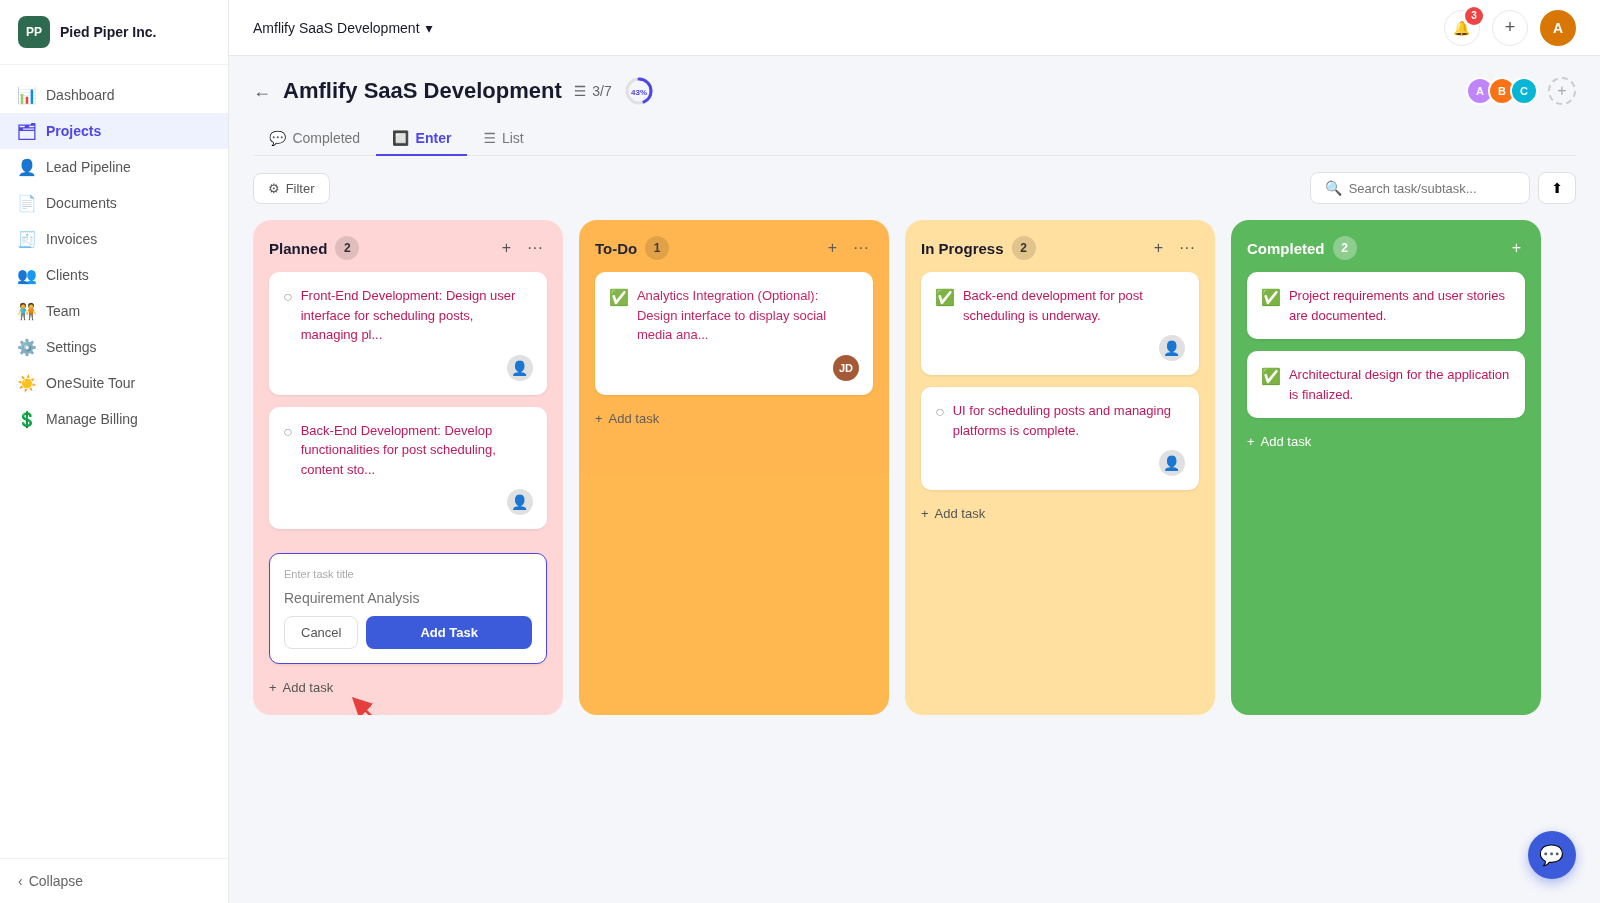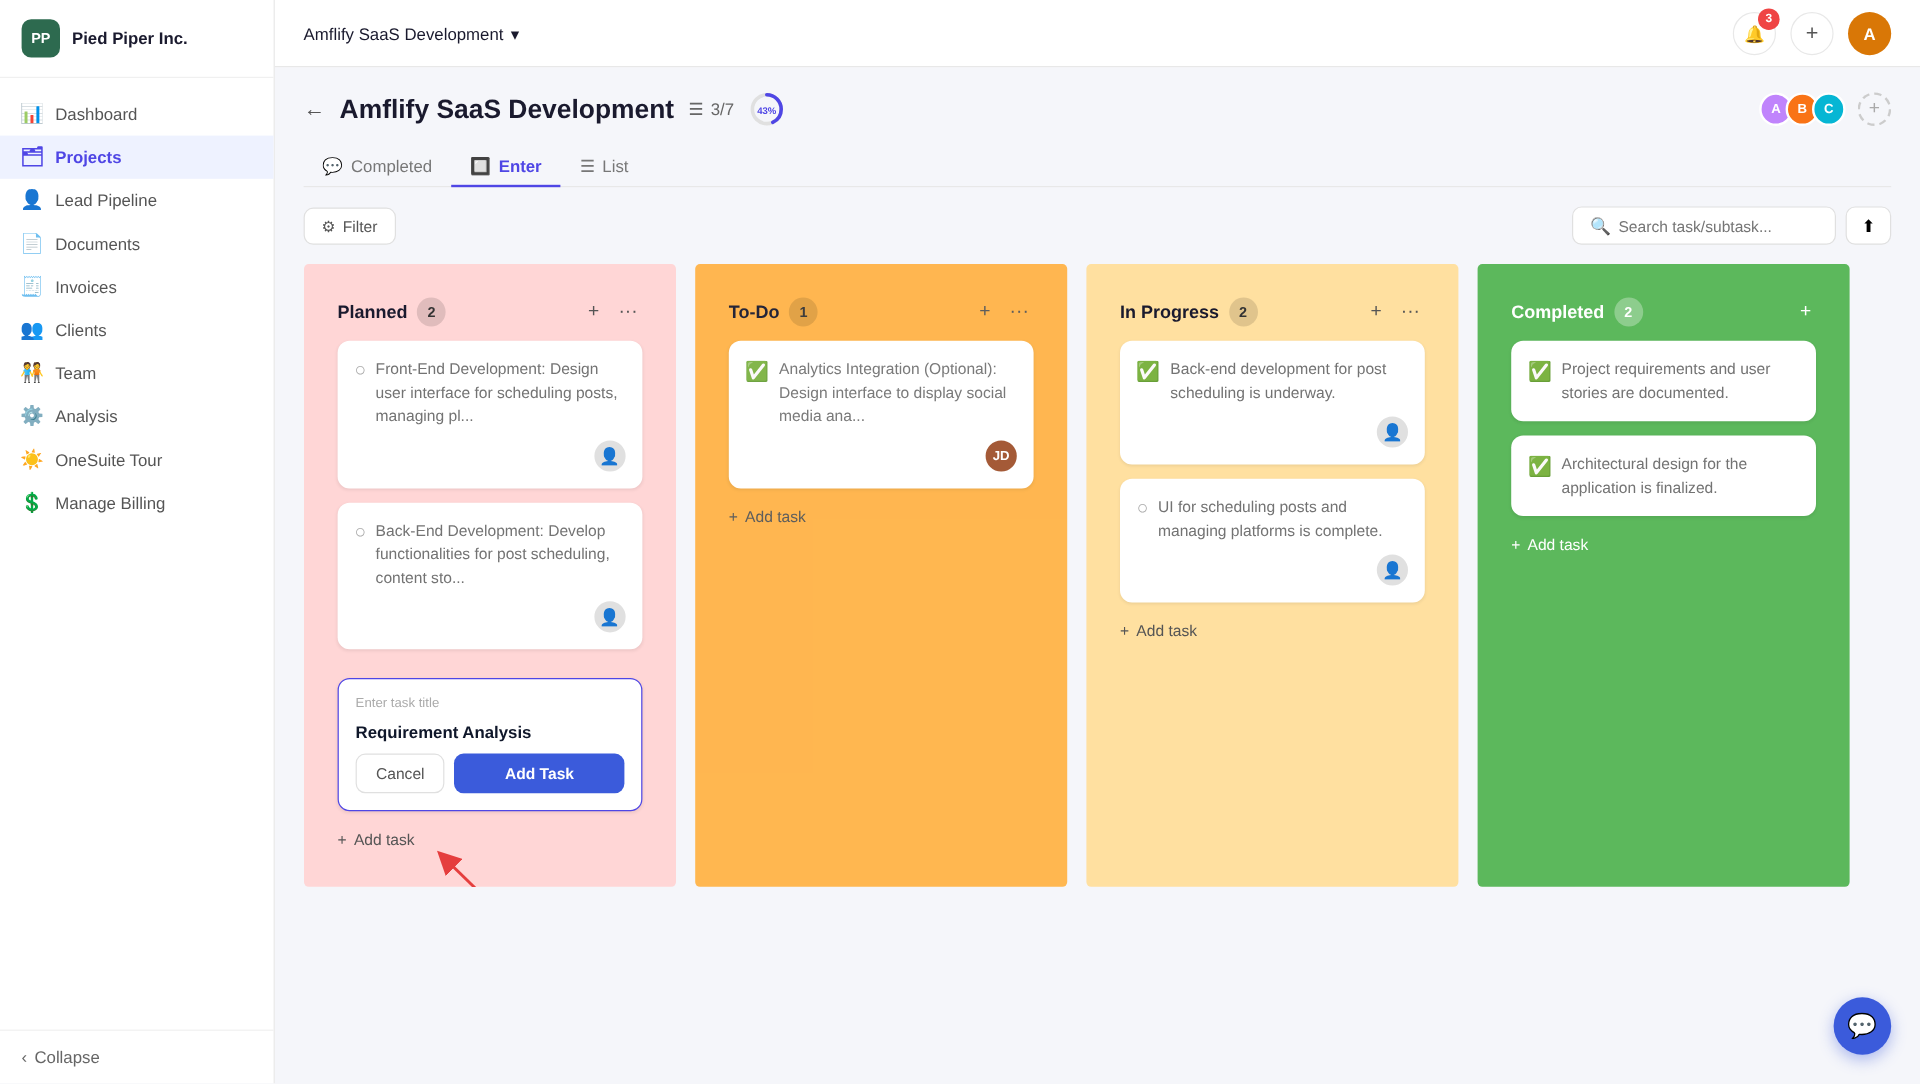--- a/index.html
+++ b/index.html
@@ -53,39 +53,39 @@
     
     .toolbar { display: flex; align-items: center; justify-content: space-between; margin-bottom: 16px; }
     .filter-btn { display: flex; align-items: center; gap: 6px; padding: 7px 14px; border: 1px solid #e0e0e0; border-radius: 8px; background: #fff; cursor: pointer; color: #555; font-size: 13px; }
     .search-box { display: flex; align-items: center; gap: 6px; padding: 7px 14px; border: 1px solid #e0e0e0; border-radius: 8px; background: #fff; min-width: 220px; }
     .search-box input { border: none; outline: none; font-size: 13px; color: #701a75; background: transparent; width: 160px; }
     .toolbar-right { display: flex; align-items: center; gap: 8px; }
     .export-btn { padding: 7px 12px; border: 1px solid #e0e0e0; border-radius: 8px; background: #fff; cursor: pointer; }
 
     
     .kanban-board { display: flex; gap: 16px; overflow-x: auto; flex: 1; }
-    .kanban-col { width: 310px; flex-shrink: 0; border-radius: 4px; padding: 28px; display: flex; flex-direction: column; gap: 12px; }
+    .kanban-col { width: 310px; flex-shrink: 0; border-radius: 18px; padding: 16px; display: flex; flex-direction: column; gap: 12px; }
     .kanban-col.planned { background: #ffd6d6; }
     .kanban-col.todo { background: #ffb347; opacity: 0.95; }
     .kanban-col.inprogress { background: #ffe0a0; }
     .kanban-col.completed { background: #5cb85c; }
 
     .col-header { display: flex; align-items: center; justify-content: space-between; }
     .col-title-group { display: flex; align-items: center; gap: 8px; }
     .col-title { font-size: 15px; font-weight: 700; color: #1a1a2e; }
     .col-count { background: rgba(0,0,0,0.12); color: #333; border-radius: 50%; width: 24px; height: 24px; display: flex; align-items: center; justify-content: center; font-size: 12px; font-weight: 600; }
     .col-actions { display: flex; align-items: center; gap: 8px; }
     .col-action-btn { background: none; border: none; cursor: pointer; color: #555; font-size: 16px; padding: 2px 4px; }
 
     
     .kanban-card { background: #fff; border-radius: 10px; padding: 14px; display: flex; flex-direction: column; gap: 10px; box-shadow: 0 1px 3px rgba(0,0,0,0.08); }
     .card-header { display: flex; align-items: flex-start; gap: 8px; }
     .card-check { color: #aaa; font-size: 16px; flex-shrink: 0; margin-top: 2px; }
     .card-check.done { color: #5cb85c; }
-    .card-text { font-size: 13px; color: #737373; line-height: 1.5; flex: 1; }
+    .card-text { font-size: 13px; color: #be185d; line-height: 1.5; flex: 1; }
     .card-footer { display: flex; justify-content: flex-end; }
     .card-avatar { width: 26px; height: 26px; border-radius: 50%; background: #e0e0e0; display: flex; align-items: center; justify-content: center; color: #888; font-size: 14px; }
     .card-avatar.with-img { background: #a0522d; color: white; font-size: 11px; font-weight: 600; }
 
     
     .add-task-input-card { background: #fff; border-radius: 10px; padding: 14px; display: flex; flex-direction: column; gap: 10px; box-shadow: 0 1px 3px rgba(0,0,0,0.08); border: 1.5px solid #4f46e5; margin-top: 12px; }
     .add-task-label { font-size: 11px; color: #aaa; font-weight: 500; }
     .add-task-buttons { display: flex; gap: 8px; }
     .cancel-btn { padding: 8px 16px; border-radius: 8px; border: 1px solid #e0e0e0; background: #fff; cursor: pointer; color: #555; font-size: 13px; font-weight: 500; }
     .add-task-btn { flex: 1; padding: 8px 16px; border-radius: 8px; border: none; background: #3b5bdb; cursor: pointer; color: #fff; font-size: 13px; font-weight: 600; }
@@ -138,21 +138,21 @@
     <div class="nav-item">
       <span class="nav-icon">👥</span>
       <span>Clients</span>
     </div>
     <div class="nav-item">
       <span class="nav-icon">🧑‍🤝‍🧑</span>
       <span>Team</span>
     </div>
     <div class="nav-item">
       <span class="nav-icon">⚙️</span>
-      <span>Analysis</span>
+      <span>Settings</span>
     </div>
 
 
     <div class="nav-item">
       <span class="nav-icon">☀️</span>
       <span>OneSuite Tour</span>
     </div>
     <div class="nav-item">
       <span class="nav-icon">💲</span>
       <span>Manage Billing</span>
@@ -269,21 +269,21 @@
             <span class="card-check">○</span>
             <span class="card-text">Back-End Development: Develop functionalities for post scheduling, content sto...</span>
           </div>
           <div class="card-footer">
             <div class="card-avatar">👤</div>
           </div>
         </div>
 
         <div class="add-task-input-card">
           <div class="add-task-label">Enter task title</div>
-          <input type="text" style="border: none; outline: none; font-size: 14px; color: #0f172a; font-weight: 700; width: 100%; background: transparent;" value="Requirement Analysis">
+          <input type="text" style="border: none; outline: none; font-size: 14px; color: #737373; font-weight: 400; width: 100%; background: transparent;" value="Requirement Analysis">
           <div class="add-task-buttons">
             <button class="cancel-btn">Cancel</button>
             <button class="add-task-btn">Add Task</button>
           </div>
         </div>
 
         <div class="red-arrow-container">
           <div class="add-task-row">
             <span>+</span>
             <span>Add task</span>

